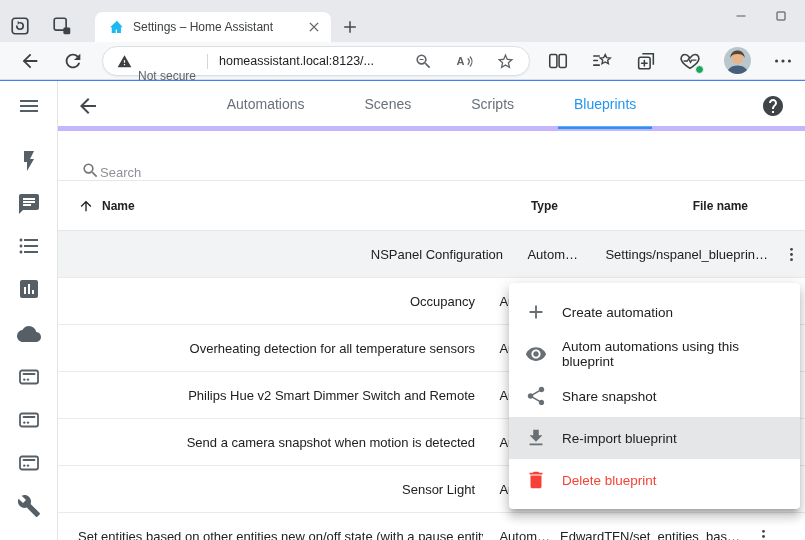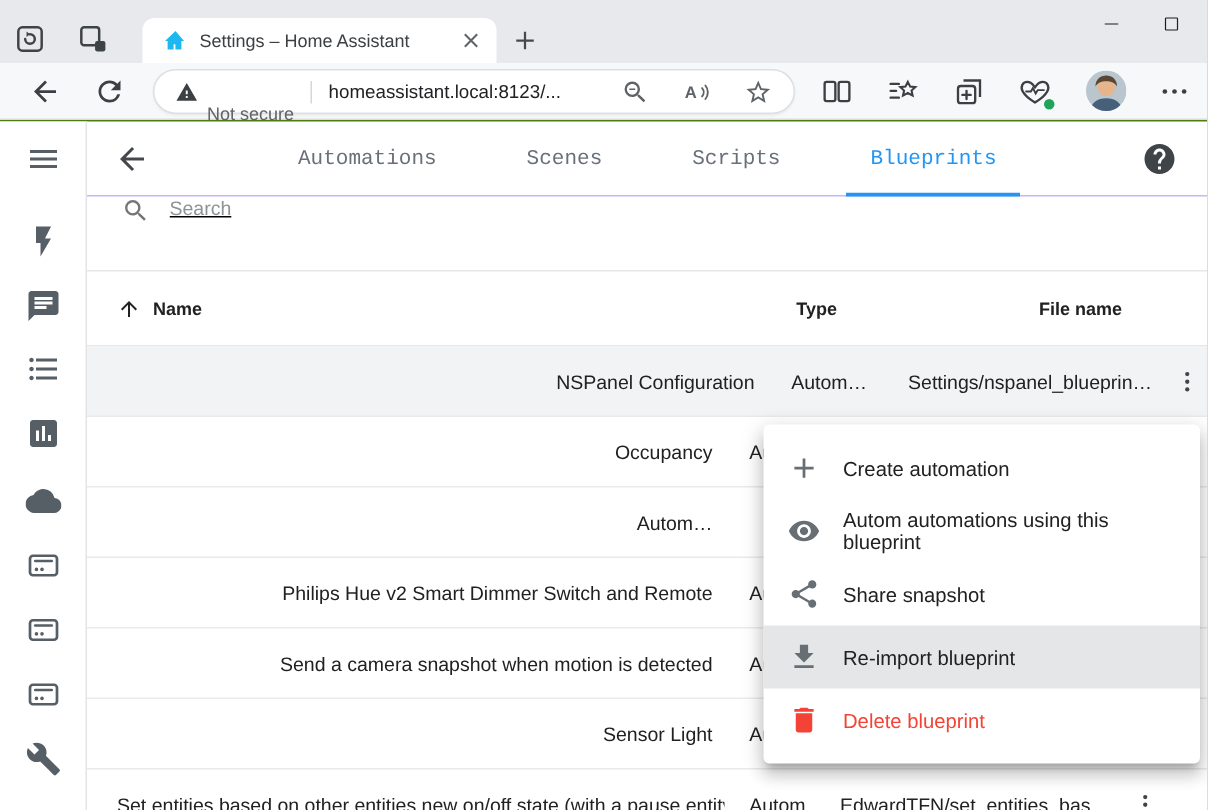--- a/index.html
+++ b/index.html
@@ -1,18 +1,18 @@
 <!DOCTYPE html>
 <html><head>
 <meta charset="utf-8">
 <style>
   * { margin:0; padding:0; box-sizing:border-box; }
   html,body { width:805px; height:540px; }
   body { font-family:"Liberation Sans","DejaVu Sans",sans-serif; background:#fff; overflow:hidden; }
-  .window { position:relative; width:805px; height:540px; background:#4d7c0f; overflow:hidden; }
+  .window { position:relative; width:805px; height:540px; background:#3b82f6; overflow:hidden; }
 
   
   .tabstrip { position:absolute; top:0; left:0; right:0; height:42px; background:#e7e9ec; }
   .strip-icon { position:absolute; top:15px; width:22px; height:22px; color:#3e4347; display:flex; align-items:center; justify-content:center; }
   .tab { position:absolute; left:95px; top:12px; width:236px; height:30px; background:#fff; border-radius:8px 8px 0 0; display:flex; align-items:center; padding:0 8px 0 14px; gap:8px; }
   .tab-title { flex:1; font-size:12px; color:#3c4043; white-space:nowrap; overflow:hidden; }
   .tab-close { width:18px; height:18px; color:#5f6368; display:flex; align-items:center; justify-content:center; border-radius:4px; }
   .newtab-btn { position:absolute; left:340px; top:17px; width:20px; height:20px; color:#46494d; }
   .win-controls { position:absolute; right:4px; top:0; height:32px; display:flex; }
   .win-btn { width:40px; height:32px; display:flex; align-items:center; justify-content:center; color:#1b1d1f; }
@@ -32,27 +32,27 @@
   .avatar { position:absolute; left:724px; top:5px; width:27px; height:27px; border-radius:50%; overflow:hidden; }
   .more-btn { position:absolute; left:772px; top:8px; width:22px; height:22px; color:#3c4043; }
   .green-dot { position:absolute; right:-2px; bottom:-2px; width:9px; height:9px; background:#1ea55b; border:1.5px solid #f7f8f9; border-radius:50%; }
 
   
   .app { position:absolute; top:81px; left:0; right:0; bottom:0; background:#fff; }
   .sidebar { position:absolute; left:0; top:0; bottom:0; width:58px; border-right:1px solid #e2e4e6; background:#fff; }
   .sb-icon { position:absolute; left:17px; width:24px; height:24px; color:#565f66; }
   .main { position:absolute; left:58px; top:0; right:0; bottom:0; overflow:hidden; }
 
-  .ha-header { position:relative; height:50px; border-bottom:1px solid #c4b5fd; display:flex; align-items:center; justify-content:center; gap:28px;font-family:Liberation Mono, monospace; }
+  .ha-header { position:relative; height:50px; border-bottom:5px solid #c4b5fd; display:flex; align-items:center; justify-content:center; gap:28px; }
   .ha-back { position:absolute; left:18px; top:13px; width:24px; height:24px; color:#44484c; }
   .ha-help { position:absolute; right:20px; top:13px; width:24px; height:24px; color:#3f4448; }
   .ha-tab { height:50px; display:flex; align-items:center; padding:0 16px; font-size:14px; color:#69707a; cursor:default; }
   .ha-tab.active { color:#2196f3; box-shadow:inset 0 -2.5px 0 #2196f3; }
 
-  .search-row { height:50px; border-bottom:1px solid #e5e7e9; display:flex; align-items:flex-start; padding-left:23px; gap:13px;text-decoration:underline; }
+  .search-row { height:50px; border-bottom:1px solid #e5e7e9; display:flex; align-items:flex-end; padding-left:23px; gap:0; }
   .search-icon { width:19px; height:19px; color:#757575; flex:0 0 auto; }
   .search-input { border:none; outline:none; font-size:13px; color:#212121; flex:1; background:transparent; font-family:inherit; }
   .search-input::placeholder { color:#8d9297; }
 
   .thead, .trow { display:grid; grid-template-columns:405px 75px 190px 30px; align-items:center; padding-left:20px;text-align:right; }
   .thead { height:50px; border-bottom:1px solid #e5e7e9; font-size:12px; font-weight:bold; color:#212121; }
   .th-name { display:flex; align-items:center; gap:8px; }
   .sort-icon { width:16px; height:16px; color:#212121; }
   .trow { height:47px; border-bottom:1px solid #e9eaeb; font-size:13px; color:#212121; }
   .trow.selected { background:#f1f3f4;padding-left:48px; }
@@ -348,20 +348,21 @@
           <div class="cell"></div>
           <div class="row-menu-btn">
               <svg viewBox="0 0 24 24" fill="currentColor">
                 <circle cx="12" cy="5.5" r="1.8"></circle>
                 <circle cx="12" cy="12" r="1.8"></circle>
                 <circle cx="12" cy="18.5" r="1.8"></circle>
               </svg>
             </div>
         </div>
         <div class="trow">
+          <div class="cell">Overheating detection for all temperature sensors</div>
           <div class="cell">Autom…</div>
           <div class="cell"></div>
           <div class="row-menu-btn">
               <svg viewBox="0 0 24 24" fill="currentColor">
                 <circle cx="12" cy="5.5" r="1.8"></circle>
                 <circle cx="12" cy="12" r="1.8"></circle>
                 <circle cx="12" cy="18.5" r="1.8"></circle>
               </svg>
             </div>
         </div>

